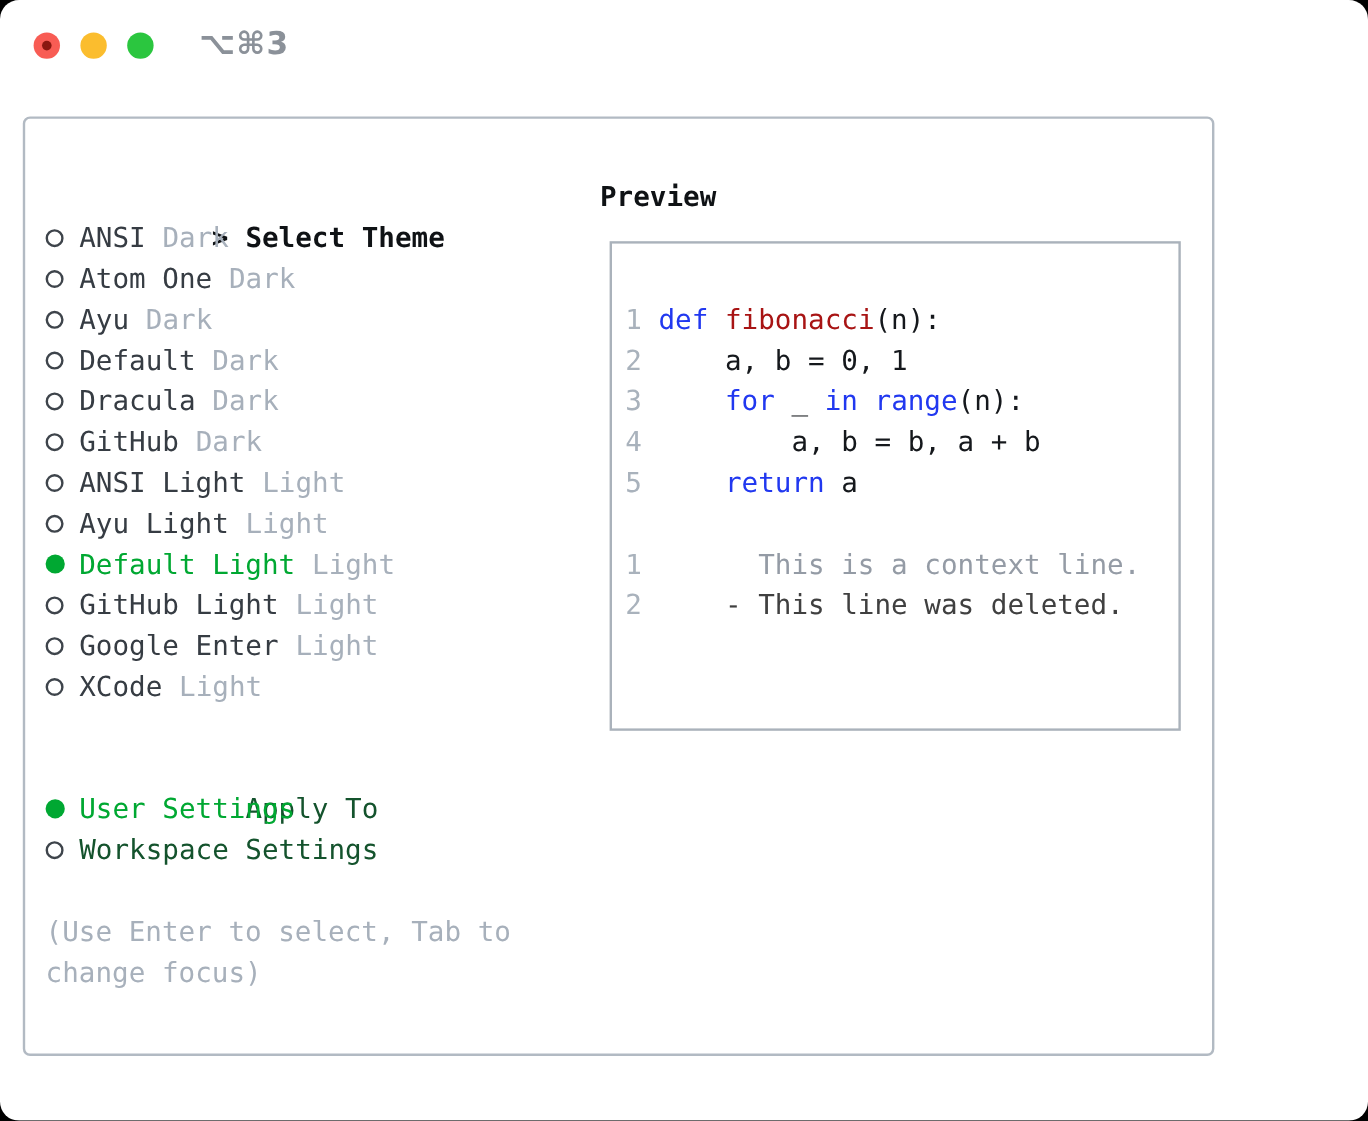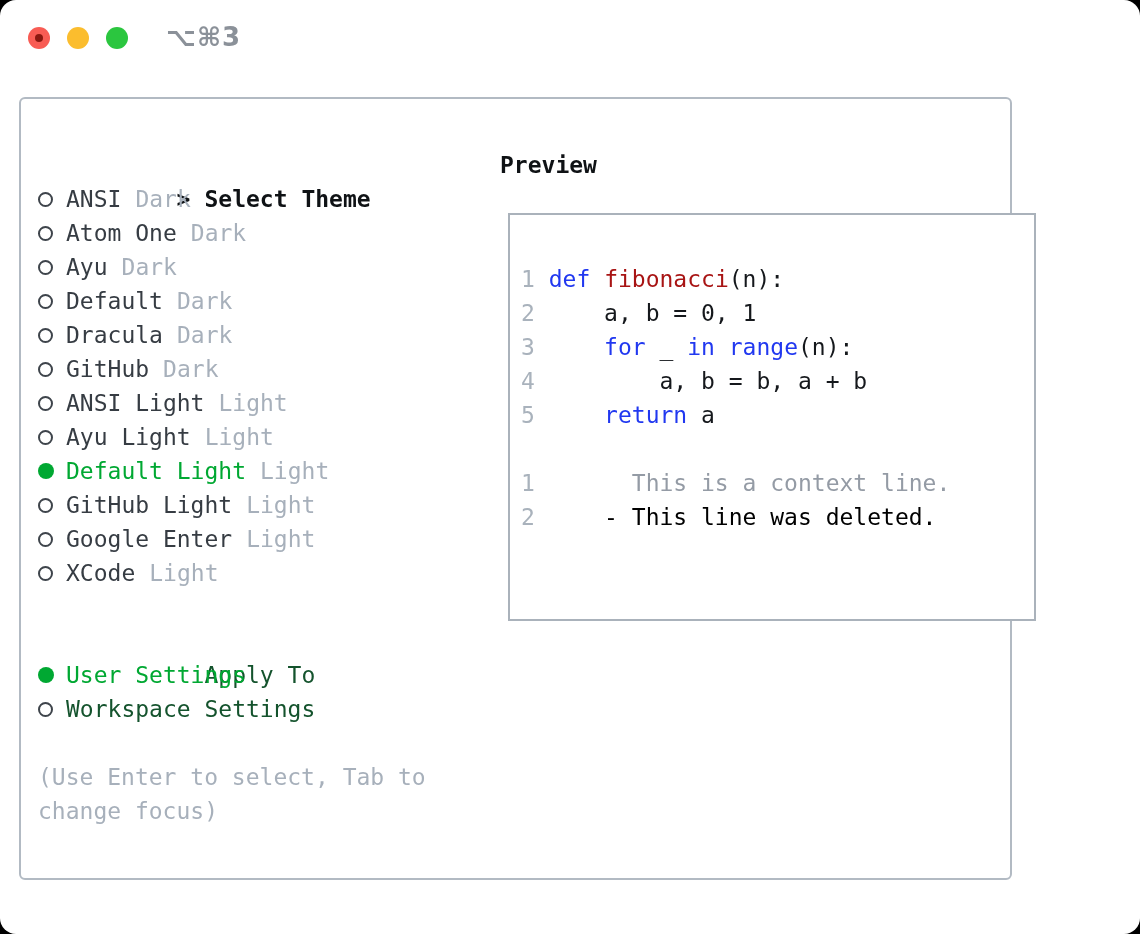--- a/index.html
+++ b/index.html
@@ -33,30 +33,30 @@
   .tname{color:#363c43;}
   .tname.sel{color:#00a832;}
   .variant{color:#a7b0bb;margin-left:14px;}
   .alabel{color:#14532d;}
   .alabel.sel{color:#00a832;}
   .hint{color:#a7b0bb;}
 
   
   .preview-title{position:absolute;left:479px;top:49px;height:34px;line-height:34px;
                  font-size:23px;font-weight:bold;color:#0f1215;}
-  .preview-box{position:absolute;left:487px;top:114px;width:528px;height:408px;box-sizing:border-box;
+  .preview-box{position:absolute;left:487px;top:102px;width:476px;height:408px;box-sizing:border-box;
                border:2px solid #aab2bb;background:#fff;overflow:hidden;}
   .code{position:absolute;left:11px;top:47px;font-size:23px;}
   .cline{height:34px;line-height:34px;white-space:pre;}
   .tk-num{color:#a9b2bc;}
   .tk-pl{color:#15181c;}
   .tk-kw{color:#2138f0;}
   .tk-fn{color:#a81414;}
   .tk-ctx{color:#949ba5;}
-  .tk-del{color:#000000;}
+  .tk-del{color:#404040;}
   .tk-add{color:#00bd2f;}
 </style>
 </head>
 <body>
 
 <div class="stage">
   <div class="window">
 
     <div class="titlebar">
       <span class="light red">

